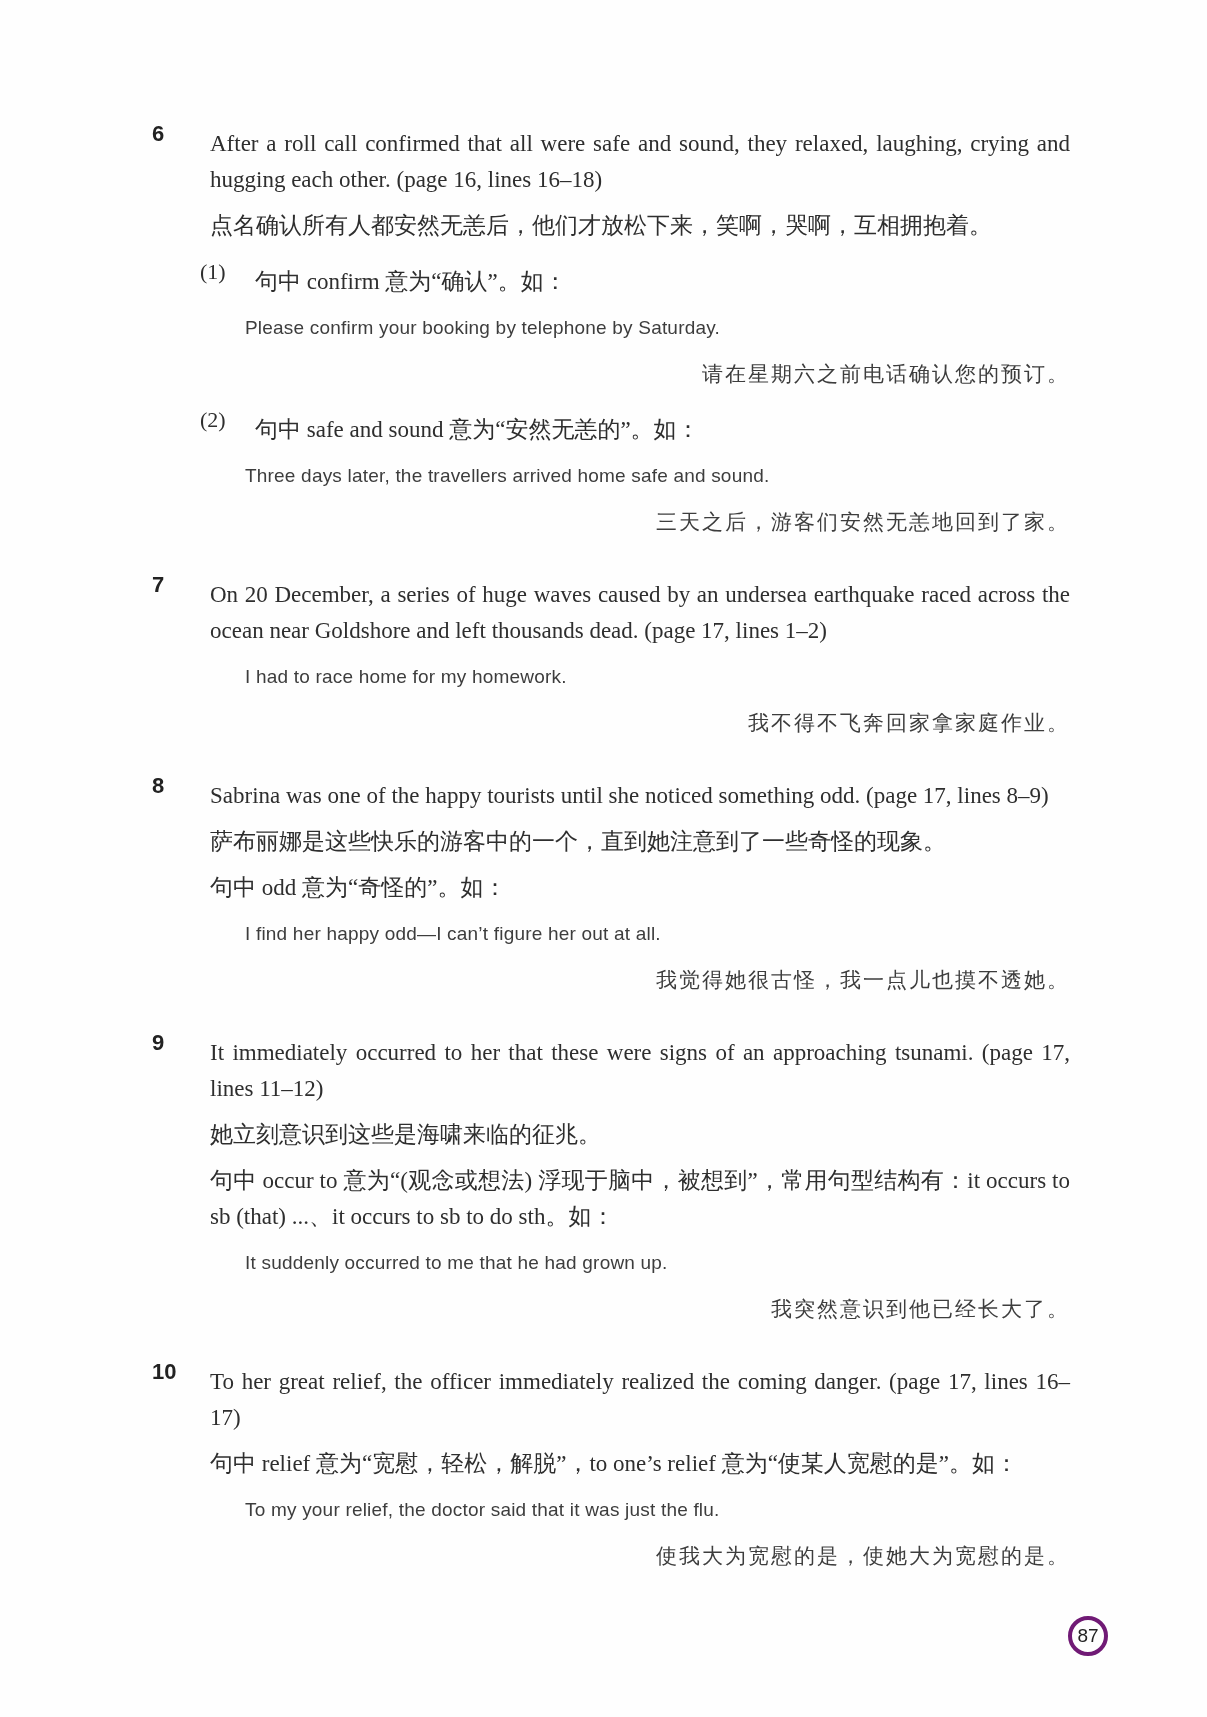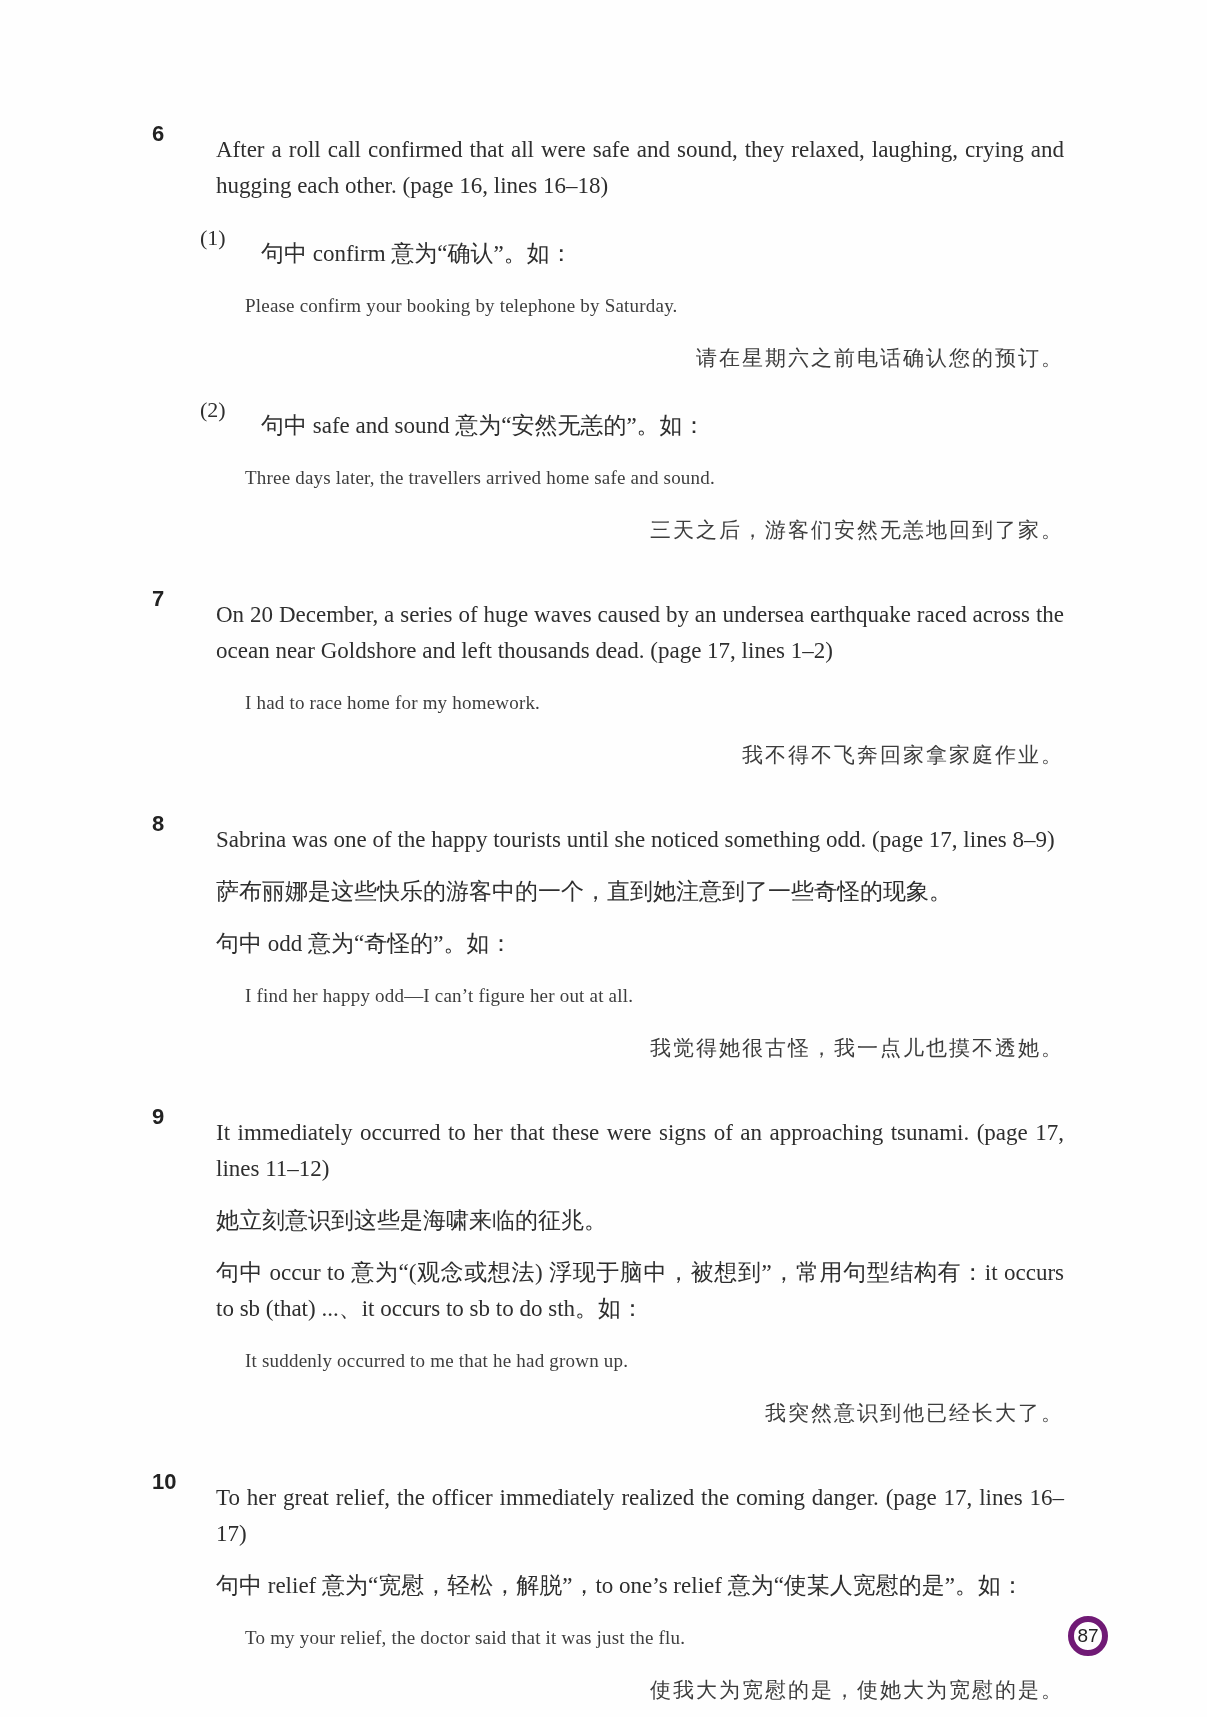--- a/index.html
+++ b/index.html
@@ -22,21 +22,21 @@
   .item-num {
     width: 48px;
     flex: 0 0 48px;
     font-family: "Liberation Sans", "DejaVu Sans", sans-serif;
     font-weight: bold;
     font-size: 22px;
     line-height: 36px;
     color: #222;
   }
   .item-body { width: 880px; }
-  .item p { margin: 16px; line-height: 36px; }
+  .item p { margin: 10px; line-height: 36px; }
   .en {
     font-size: 23px;
     text-align: justify;
     color: #2e2e2e;
   }
   .zh, .note {
     font-size: 23px;
     color: #2e2e2e;
     text-align: justify;
   }
@@ -44,62 +44,63 @@
   .sub-marker {
     flex: 0 0 45px;
     width: 45px;
     font-size: 22px;
     line-height: 36px;
     color: #2e2e2e;
   }
   .sub-body { flex: 1; }
   .ex-en {
     margin-left: 45px !important;
-    font-family: Liberation Serif, serif;
+    font-family: Liberation Sans, sans-serif;
     font-size: 19px;
     letter-spacing: 0.2px;
     color: #3d3d3d;
   }
   .sub-body .ex-en { margin-left: 0 !important; }
   .ex-zh {
     margin-left: 45px !important;
     font-family: "DejaVu Sans", "Liberation Sans", sans-serif;
     font-size: 21px;
     letter-spacing: 2px;
     color: #3d3d3d;
     text-align: right;
   }
   .sub-body .ex-zh { margin-left: 0 !important; }
   .page-number-badge {
     position: absolute;
     left: 1068px;
     top: 1616px;
     width: 40px;
     height: 40px;
-    border: 6px solid #701a75;
+    border: 4px solid #701a75;
     border-radius: 50%;
     box-sizing: border-box;
     display: flex;
     align-items: center;
     justify-content: center;
     font-family: "Liberation Sans", "DejaVu Sans", sans-serif;
     font-size: 19px;
     color: #222;
   }
 </style>
 </head>
 <body>
 
 <div class="page">
   <div class="content">
 
     <div class="item">
       <div class="item-num">6</div>
       <div class="item-body">
         <p class="en">After a roll call confirmed that all were safe and sound, they relaxed, laughing, crying and hugging each other. (page 16, lines 16–18)</p>
+        <p class="zh">点名确认所有人都安然无恙后，他们才放松下来，笑啊，哭啊，互相拥抱着。</p>
         <div class="sub">
           <div class="sub-marker">(1)</div>
           <div class="sub-body">
             <p class="note">句中 confirm 意为“确认”。如：</p>
             <p class="ex-en">Please confirm your booking by telephone by Saturday.</p>
             <p class="ex-zh">请在星期六之前电话确认您的预订。</p>
           </div>
         </div>
         <div class="sub">
           <div class="sub-marker">(2)</div>

